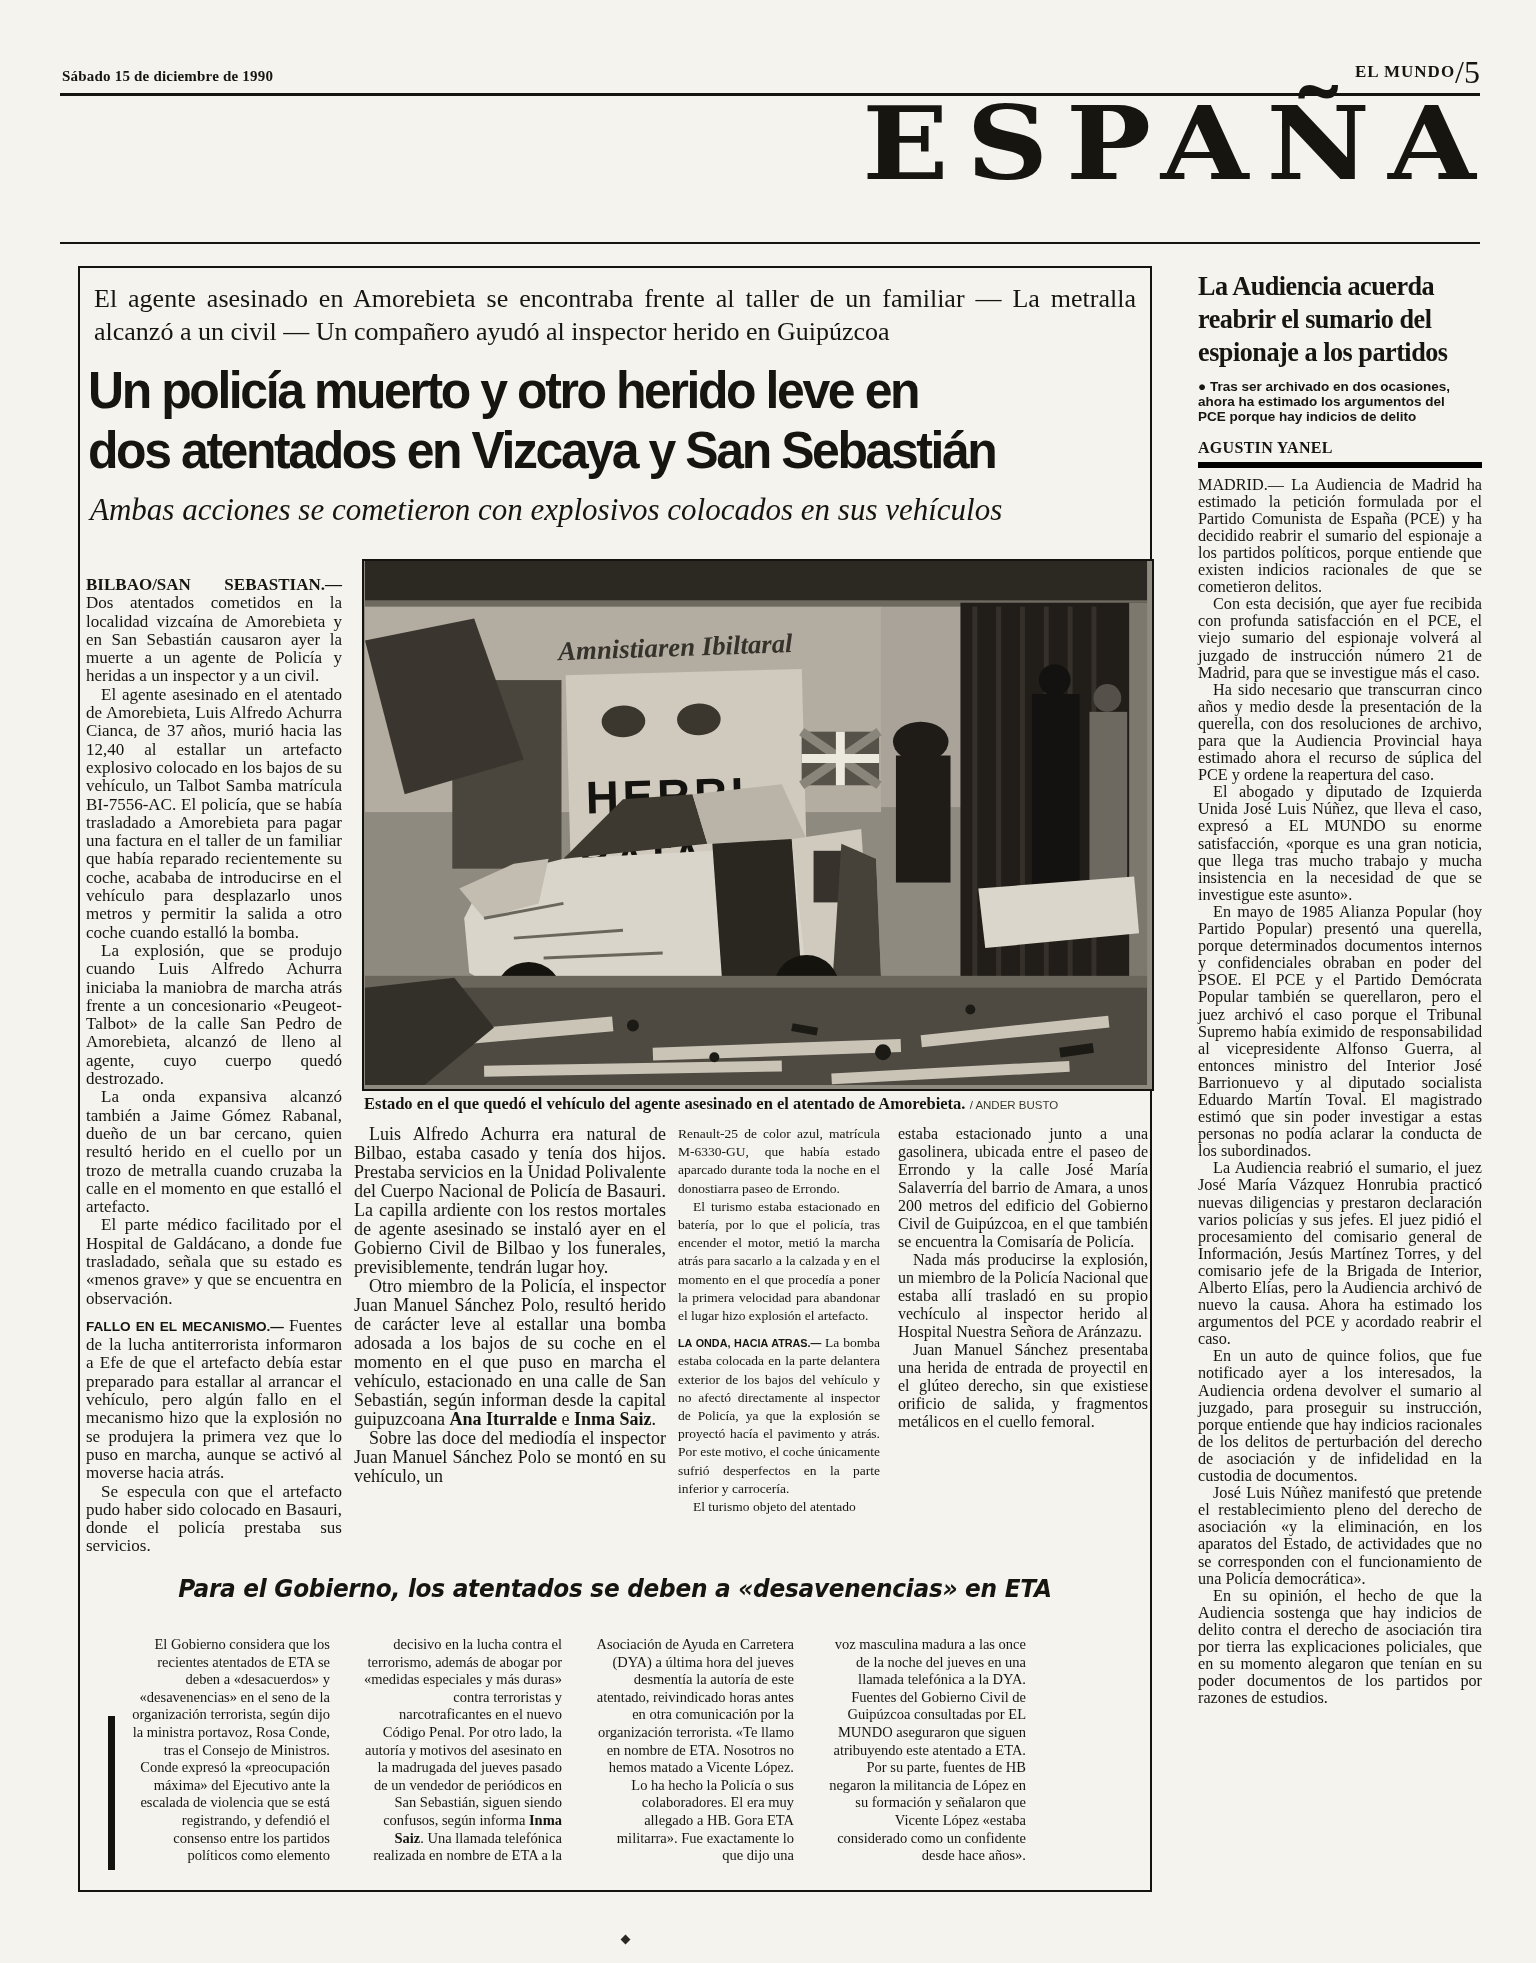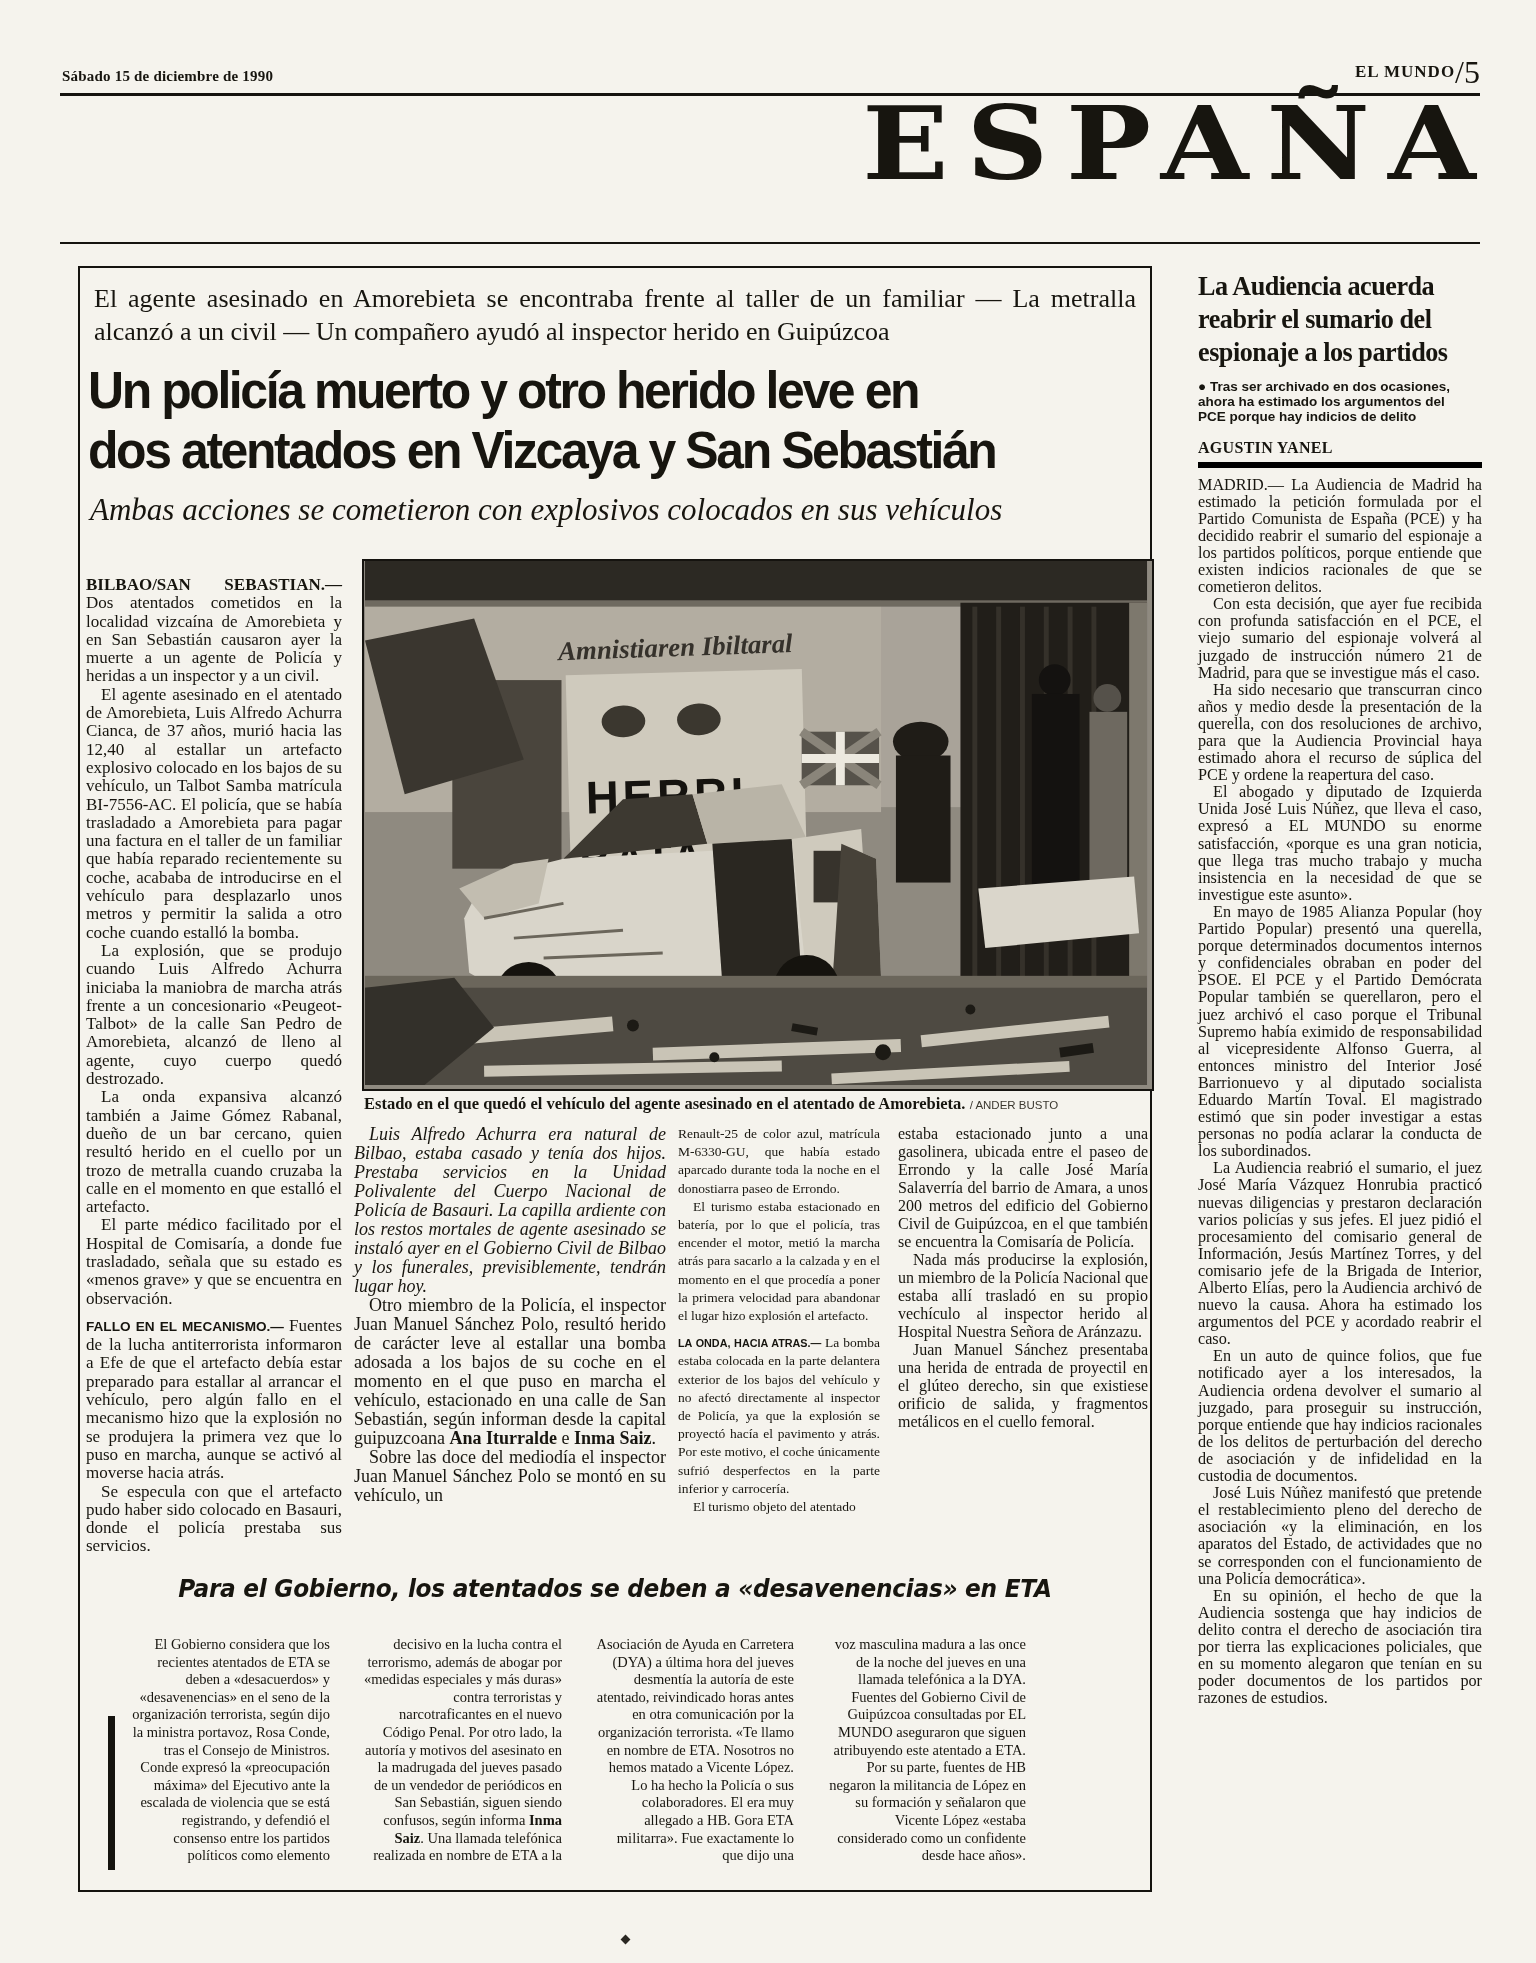--- a/index.html
+++ b/index.html
@@ -23,21 +23,21 @@
   .headline{position:absolute;left:8px;top:92px;width:1058px;margin:0;
         font-family:"Liberation Sans",sans-serif;font-weight:bold;font-size:52px;line-height:60px;
         letter-spacing:-2.5px;transform:scaleX(.96);transform-origin:left top;}
   .headline span{display:block;white-space:nowrap;}
   .subhead{position:absolute;left:10px;top:224px;width:1050px;margin:0;
         font-style:italic;font-size:31px;line-height:36px;font-weight:normal;}
 
   .column{position:absolute;text-align:justify;}
   .column p{margin:0;text-indent:15px;}
   .column p:first-child{text-indent:0;}
-  .column.indent-first p:first-child{text-indent:15px;font-style:italic;}
+  .column.indent-first p:first-child{text-indent:15px;}
   .kick-para{text-indent:0 !important;margin-top:9px !important;}
   .kicker{font-family:"Liberation Sans",sans-serif;font-weight:bold;font-size:.8em;}
   .bold{font-weight:bold;}
 
   .col1{left:6px;top:308px;width:256px;font-size:17px;line-height:18.3px;}
   .col2{left:274px;top:857px;width:312px;font-size:18px;line-height:19px;}
   .col3{left:598px;top:857px;width:202px;font-size:13.5px;line-height:18.2px;}
   .col4{left:818px;top:857px;width:250px;font-size:16px;line-height:18px;}
 
   
@@ -88,21 +88,21 @@
       <span>Un policía muerto y otro herido leve en</span>
       <span>dos atentados en Vizcaya y San Sebastián</span>
     </h2>
     <p class="subhead">Ambas acciones se cometieron con explosivos colocados en sus vehículos</p>
 
     <div class="column col1">
         <p><span class="bold">BILBAO/SAN SEBASTIAN.— </span><span>Dos atentados cometidos en la localidad vizcaína de Amorebieta y en San Sebastián causaron ayer la muerte a un agente de Policía y heridas a un inspector y a un civil.</span></p>
         <p><span>El agente asesinado en el atentado de Amorebieta, Luis Alfredo Achurra Cianca, de 37 años, murió hacia las 12,40 al estallar un artefacto explosivo colocado en los bajos de su vehículo, un Talbot Samba matrícula BI-7556-AC. El policía, que se había trasladado a Amorebieta para pagar una factura en el taller de un familiar que había reparado recientemente su coche, acababa de introducirse en el vehículo para desplazarlo unos metros y permitir la salida a otro coche cuando estalló la bomba.</span></p>
         <p><span>La explosión, que se produjo cuando Luis Alfredo Achurra iniciaba la maniobra de marcha atrás frente a un concesionario «Peugeot-Talbot» de la calle San Pedro de Amorebieta, alcanzó de lleno al agente, cuyo cuerpo quedó destrozado.</span></p>
         <p><span>La onda expansiva alcanzó también a Jaime Gómez Rabanal, dueño de un bar cercano, quien resultó herido en el cuello por un trozo de metralla cuando cruzaba la calle en el momento en que estalló el artefacto.</span></p>
-        <p><span>El parte médico facilitado por el Hospital de Comisaría, a donde fue trasladado, señala que su estado es «menos grave» y que se encuentra en observación.</span></p>
+        <p><span>El parte médico facilitado por el Hospital de Galdácano, a donde fue trasladado, señala que su estado es «menos grave» y que se encuentra en observación.</span></p>
         <p class="kick-para"><span class="kicker">FALLO EN EL MECANISMO.— </span><span>Fuentes de la lucha antiterrorista informaron a Efe de que el artefacto debía estar preparado para estallar al arrancar el vehículo, pero algún fallo en el mecanismo hizo que la explosión no se produjera la primera vez que lo puso en marcha, aunque se activó al moverse hacia atrás.</span></p>
         <p><span>Se especula con que el artefacto pudo haber sido colocado en Basauri, donde el policía prestaba sus servicios.</span></p>
       </div>
 
     <figure class="photo" style="margin:0">
       <svg width="784" height="524" viewBox="0 0 788 528">
         <rect width="788" height="528" fill="#8f8a80"></rect>
         <rect y="38" width="788" height="210" fill="#a9a399"></rect>
         <rect y="38" width="520" height="215" fill="#b3ada1"></rect>
         <rect width="788" height="40" fill="#2c2923"></rect>

